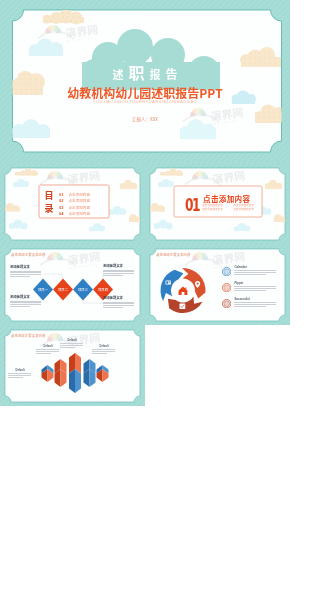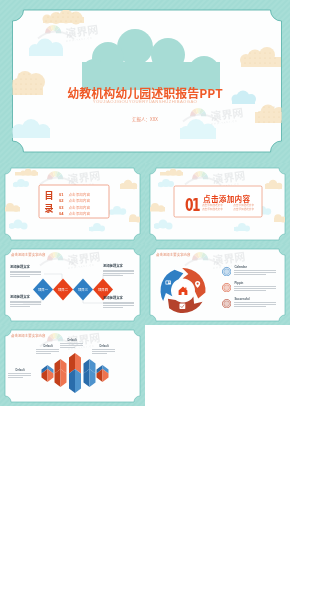--- a/index.html
+++ b/index.html
@@ -260,20 +260,23 @@
           <circle cx="108" cy="58" r="16"></circle>
           <circle cx="168" cy="55" r="17"></circle>
           <circle cx="94" cy="71" r="12"></circle>
           <circle cx="204" cy="72" r="16"></circle>
           <rect x="82" y="62" width="138" height="28"></rect>
         </g>
         <use href="#wm" x="45" y="25"></use>
         <use href="#wm" x="190" y="108"></use>
       </g>
     </svg>
+    <div class="abs cn" style="left:0;top:60px;width:290px;text-align:center;color:#ffffff;">
+      <span style="font-size:11px;font-weight:bold;">述</span><span style="display:inline-block;width:5px"></span><span style="font-size:16px;font-weight:bold;">职</span><span style="display:inline-block;width:5px"></span><span style="font-size:11px;font-weight:bold;">报</span><span style="display:inline-block;width:5px"></span><span style="font-size:12px;font-weight:bold;">告</span>
+    </div>
     <div class="abs cn" style="left:0;top:84px;width:290px;text-align:center;color:#ef5a28;font-size:12px;font-weight:bold;letter-spacing:0px;">幼教机构幼儿园述职报告PPT</div>
     <div class="abs" style="left:0;top:99px;width:290px;text-align:center;color:#f2b79c;font-size:4.2px;letter-spacing:0.4px;">YOUJIAOJIGOUYOUERYUANSHUZHIBAOGAO</div>
     <div class="abs cn" style="left:0;top:116px;width:290px;text-align:center;color:#ea8f72;font-size:4.5px;">汇报人：XXX</div>
   </div>
   <div class="grid" id="grid">
 
   <div class="cell">
     <svg class="svgfull" viewBox="0 0 145 81">
       <use href="#thumbFrame"></use>
       <use href="#thumbClouds"></use>

